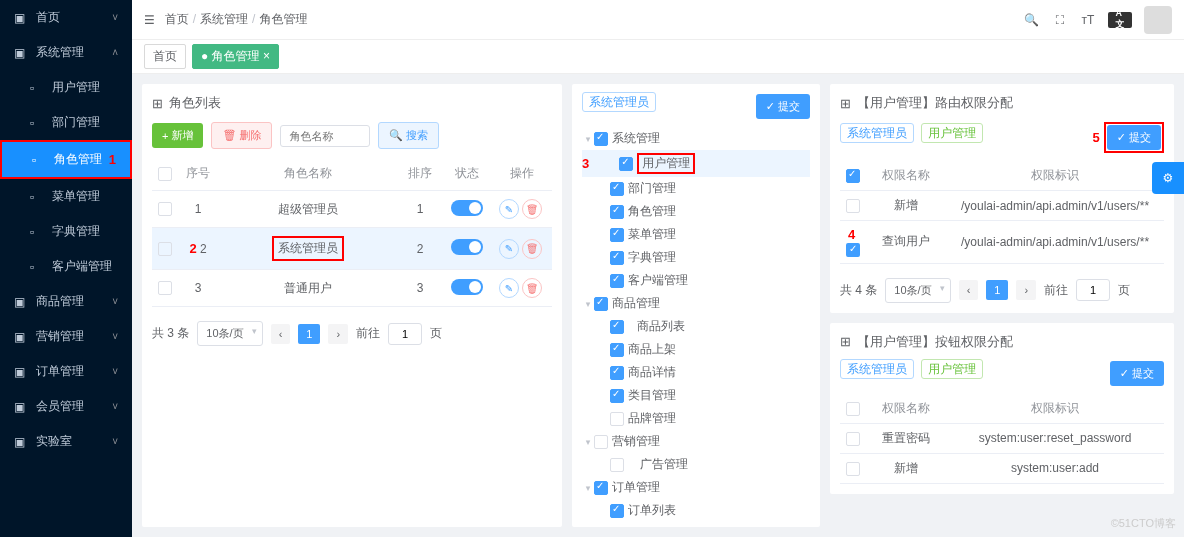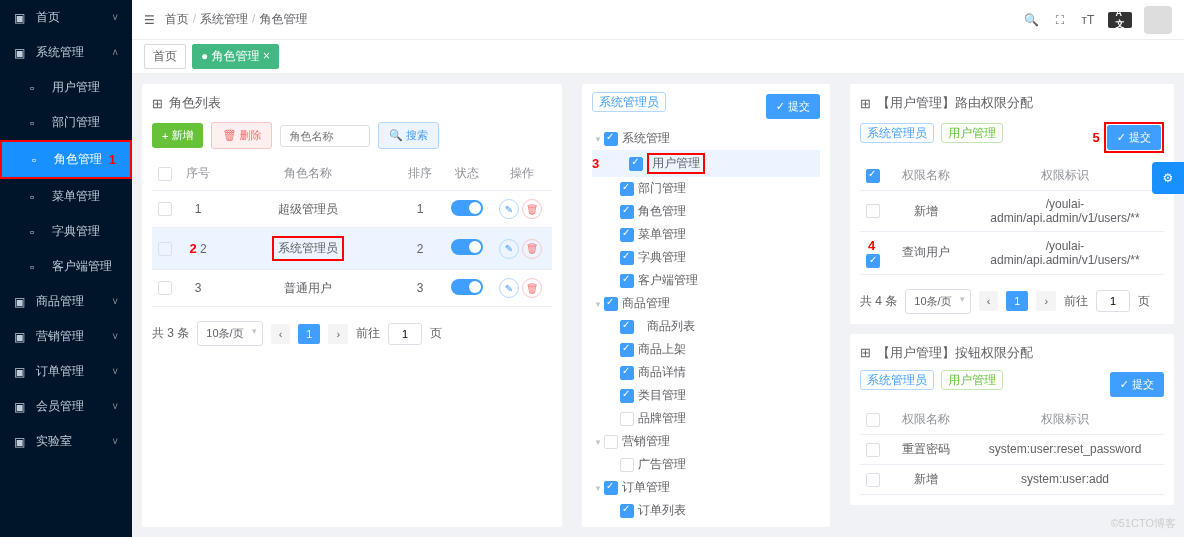--- a/index.html
+++ b/index.html
@@ -16,21 +16,21 @@
 .topbar { display: flex; align-items: center; background: #fff; height: 40px; padding: 0 12px; border-bottom: 1px solid #eee; }
 .hamburger { margin-right: 10px; cursor: pointer; }
 .breadcrumb { font-size: 12px; color: #606266; }
 .breadcrumb span.sep { margin: 0 4px; color: #c0c4cc; }
 .top-right { margin-left: auto; display: flex; align-items: center; gap: 12px; }
 .top-icon { width: 16px; height: 16px; cursor: pointer; color: #606266; display: flex; align-items: center; justify-content: center; }
 .avatar { width: 28px; height: 28px; border-radius: 4px; background: #ddd; }
 .tabs-bar { display: flex; align-items: center; background: #fff; padding: 4px 12px; border-bottom: 1px solid #eee; gap: 6px; }
 .tab { padding: 3px 8px; font-size: 12px; border: 1px solid #d9d9d9; border-radius: 2px; cursor: pointer; }
 .tab.active { background: #42b983; color: #fff; border-color: #42b983; }
-.content { flex: 1; display: flex; gap: 20px; padding: 10px; overflow: auto; }
+.content { flex: 1; display: flex; gap: 10px; padding: 10px; overflow: auto; }
 .card { background: #fff; border-radius: 2px; padding: 10px; }
 .col1 { width: 420px; flex-shrink: 0; }
 .col2 { width: 248px; flex-shrink: 0; }
 .col3 { flex: 1; display: flex; flex-direction: column; gap: 10px; }
 .card-title { font-size: 13px; font-weight: 500; margin-bottom: 10px; display: flex; align-items: center; }
 .card-title::before { content: "⊞"; margin-right: 6px; font-size: 13px; }
 .toolbar { display: flex; gap: 8px; margin-bottom: 8px; align-items: center; }
 .btn { padding: 5px 10px; font-size: 11px; border-radius: 3px; border: none; cursor: pointer; display: inline-flex; align-items: center; gap: 3px; }
 .btn-green { background: #67c23a; color: #fff; }
 .btn-red-o { background: #fef0f0; color: #f56c6c; border: 1px solid #fbc4c4; }
@@ -314,21 +314,21 @@
 <span class="tree-indent" style="width:0px"></span>
 <span class="tree-caret">▾</span>
 <span class="chk "></span>
 <span style="margin-left:4px">营销管理</span>
 </div>
             <div class="tree-row">
 
 <span class="tree-indent" style="width:16px"></span>
 <span class="tree-caret"></span>
 <span class="chk "></span>
-<span style="margin-left:4px">广告管理</span>
+<span style="margin-left:16px">广告管理</span>
 </div>
             <div class="tree-row">
 
 <span class="tree-indent" style="width:0px"></span>
 <span class="tree-caret">▾</span>
 <span class="chk on"></span>
 <span style="margin-left:4px">订单管理</span>
 </div>
             <div class="tree-row">
 

